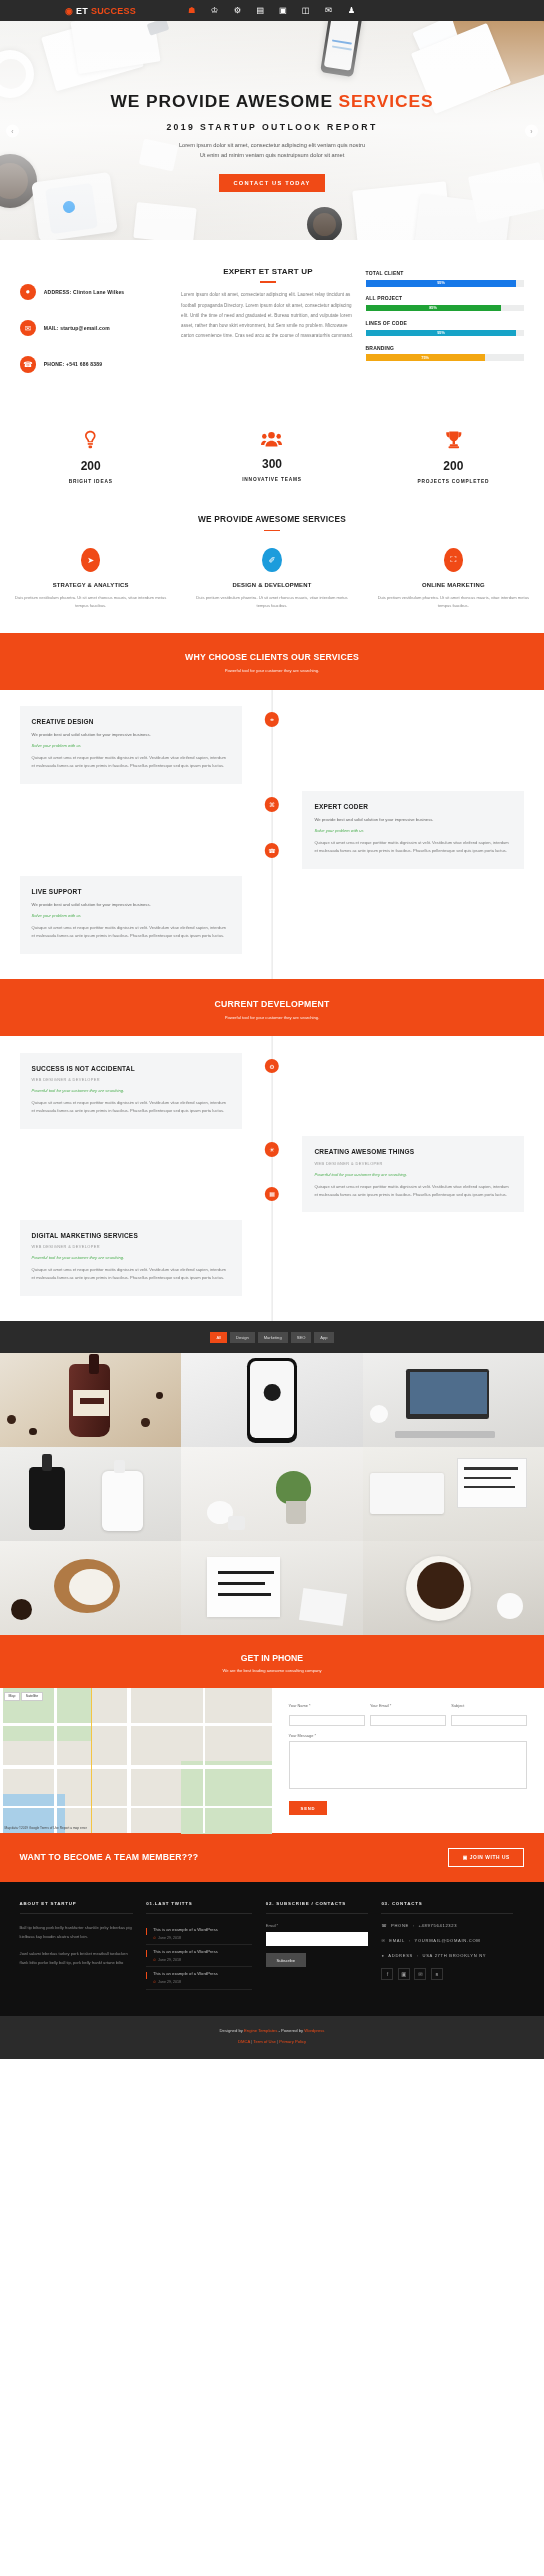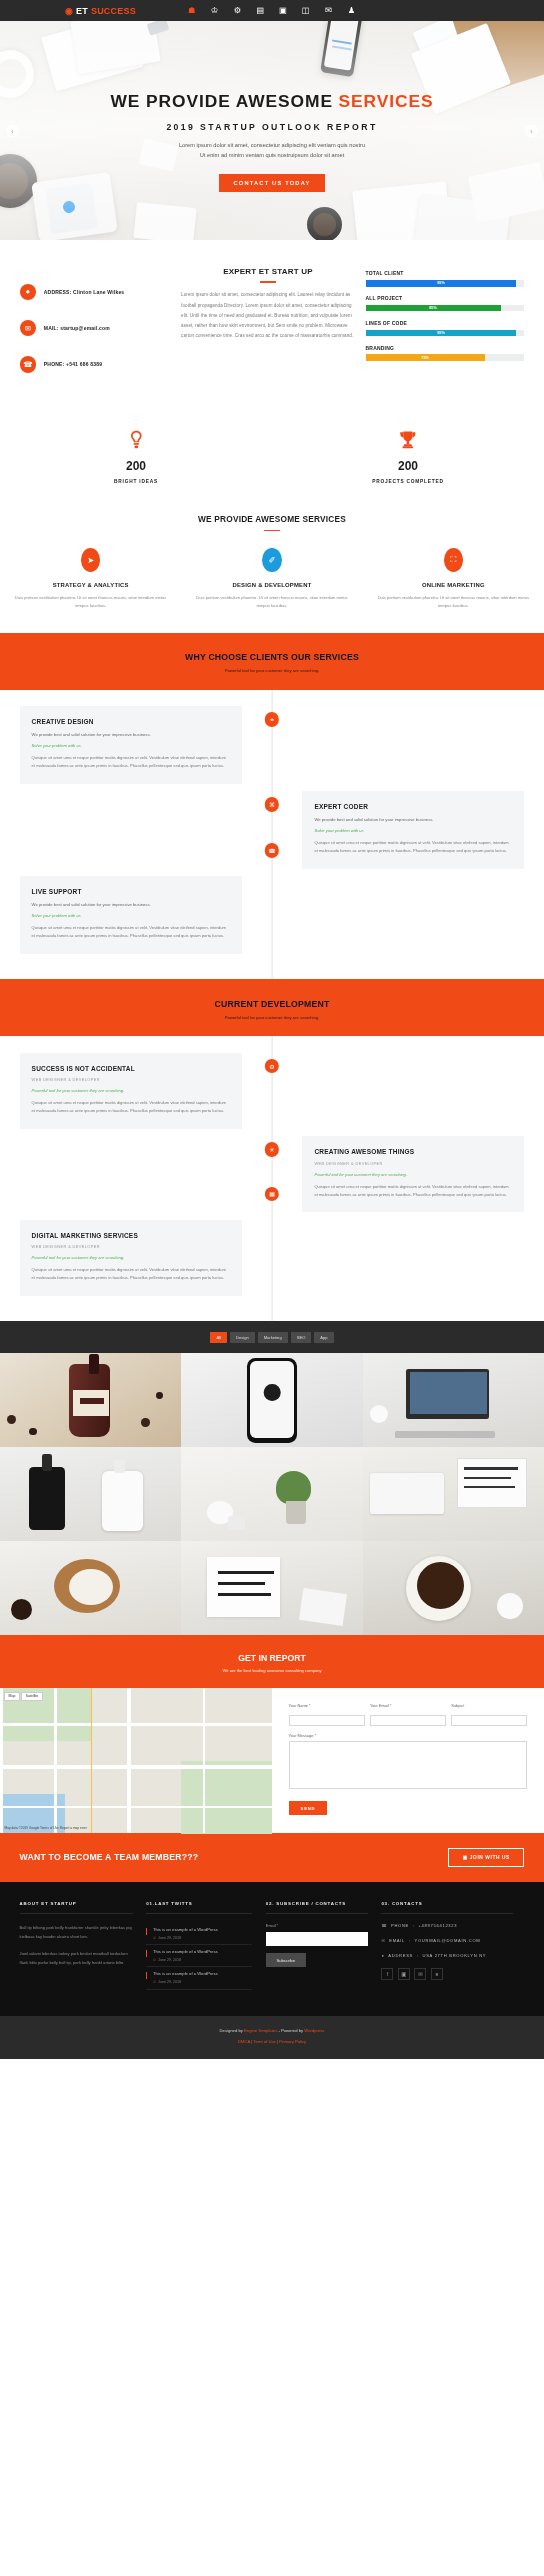--- a/index.html
+++ b/index.html
@@ -118,21 +118,21 @@
   .svc { flex: 1; text-align: center; padding: 0 15px; }
   .svc .blob {
     width: 19.6px; height: 24px; border-radius: 50%;
     margin: 0 auto 9.8px; color: #fff; font-size: 8.3px;
     display: flex; align-items: center; justify-content: center;
   }
   .svc h4 { font-size: 5.9px; font-weight: bold; color: #1c1c1c; letter-spacing: 0.2px; }
   .svc p { font-size: 4.1px; color: #888; line-height: 1.85; margin-top: 6.8px; }
 
   
-  .band { background: #f04a16; color: #0f172a; text-align: center; padding: 19.6px 0 16.6px; }
+  .band { background: #f04a16; color: #ffffff; text-align: center; padding: 19.6px 0 16.6px; }
   .band h3 { font-size: 8.7px; font-weight: bold; letter-spacing: 0.2px; }
   .band p { font-size: 4.2px; margin-top: 6px; opacity: .92; }
 
   
   .timeline { position: relative; padding: 16.6px 0 18px; }
   .timeline::before {
     content: ""; position: absolute; left: 50%; top: 0; bottom: 0;
     width: 0.8px; background: #e2e2e2; transform: translateX(-0.4px);
   }
   .tl-row { display: flex; position: relative; margin-bottom: 7.6px; }
@@ -359,20 +359,34 @@
           <path d="M11 1c-4 0-7 3-7 6.6 0 2.8 1.8 4.4 2.8 6 .6 1 .8 1.7.8 2.6h6.8c0-.9.2-1.6.8-2.6 1-1.6 2.8-3.2 2.8-6C18 4 15 1 11 1zm0 2.2c2.8 0 4.8 2 4.8 4.4 0 1.9-1.3 3.1-2.4 4.8-.5.8-.9 1.6-1.1 2.5h-2.6c-.2-.9-.6-1.7-1.1-2.5C7.5 10.7 6.2 9.5 6.2 7.6 6.2 5.2 8.2 3.2 11 3.2z" fill="#f04a16"></path>
           <rect x="7.6" y="17.4" width="6.8" height="2.2" fill="#f04a16"></rect>
           <rect x="8.6" y="20.6" width="4.8" height="3.6" rx="1.6" fill="#f04a16"></rect>
         </svg>
     </div>
     <div class="num">200</div>
     <div class="cap">BRIGHT IDEAS</div>
   </div>
   <div class="counter">
     <div class="cico">
+      <svg width="21" height="18" viewBox="0 0 28 24">
+          <circle cx="14" cy="7" r="4.4" fill="#f04a16"></circle>
+          <path d="M6 22c0-4.4 3.6-7.6 8-7.6S22 17.6 22 22z" fill="#f04a16"></path>
+          <ellipse cx="4.4" cy="8.4" rx="3" ry="3.4" fill="#f04a16"></ellipse>
+          <ellipse cx="23.6" cy="8.4" rx="3" ry="3.4" fill="#f04a16"></ellipse>
+          <path d="M0 20c0-3.3 2-5.6 4.6-5.6 1 0 1.9.3 2.6.9C5.6 16.6 4.6 18.2 4.4 20z" fill="#f04a16"></path>
+          <path d="M28 20c0-3.3-2-5.6-4.6-5.6-1 0-1.9.3-2.6.9 1.6 1.3 2.6 2.9 2.8 4.7z" fill="#f04a16"></path>
+        </svg>
+    </div>
+    <div class="num">300</div>
+    <div class="cap">INNOVATIVE TEAMS</div>
+  </div>
+  <div class="counter">
+    <div class="cico">
       <svg width="19.6" height="19.6" viewBox="0 0 26 26">
           <path d="M7 2h12v7c0 3.4-2.7 6-6 6s-6-2.6-6-6z" fill="#f04a16"></path>
           <path d="M7 3H3v2.2c0 2.6 1.9 4.6 4 4.8zM19 3h4v2.2c0 2.6-1.9 4.6-4 4.8z" fill="#f04a16"></path>
           <rect x="11.4" y="14" width="3.2" height="5" fill="#f04a16"></rect>
           <rect x="7.6" y="19" width="10.8" height="2.6" rx="1" fill="#f04a16"></rect>
           <rect x="6" y="21.6" width="14" height="2.6" rx="1" fill="#f04a16"></rect>
         </svg>
     </div>
     <div class="num">200</div>
     <div class="cap">PROJECTS COMPLETED</div>
@@ -534,21 +548,21 @@
     </div>
     <div class="pcell" style="background:linear-gradient(170deg,#e8e6e1,#cfccc5)">
       <i style="position:absolute;left:24%;top:16%;width:65px;height:65px;border-radius:50%;background:#f6f4ef;box-shadow:0 0.8px 3.8px rgba(0,0,0,.16);"></i>
       <i style="position:absolute;left:30%;top:23%;width:47px;height:47px;border-radius:50%;background:#3a2112;"></i>
       <i style="position:absolute;left:74%;top:56%;width:26px;height:26px;border-radius:50%;background:#fafafa;"></i>
     </div>
   </div>
 </section>
 
 <section class="touch">
-  <h3>GET IN REPORT</h3>
+  <h3>GET IN PHONE</h3>
   <p>We are the best leading awesome consulting company</p>
 </section>
 
 <section class="contact-area">
   <div class="map">
     <i class="map-green" style="left:0;top:0;width:91px;height:53px;"></i>
     <i class="map-green" style="left:181px;top:73px;width:91px;height:73px;"></i>
     <i class="map-water" style="left:0;top:106px;width:65px;height:39px;"></i>
     <i class="map-road" style="left:0;top:35px;width:272px;height:3px;"></i>
     <i class="map-road" style="left:0;top:77px;width:272px;height:3.8px;"></i>

